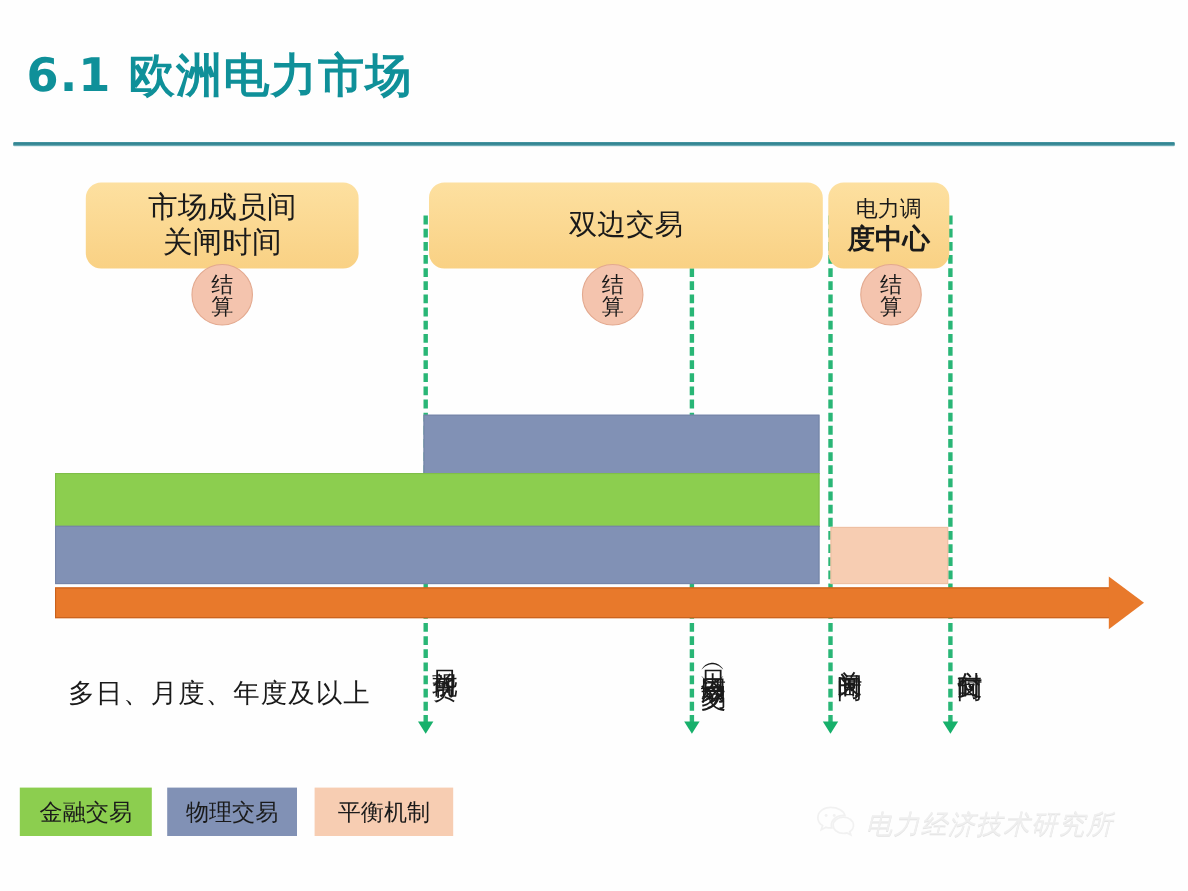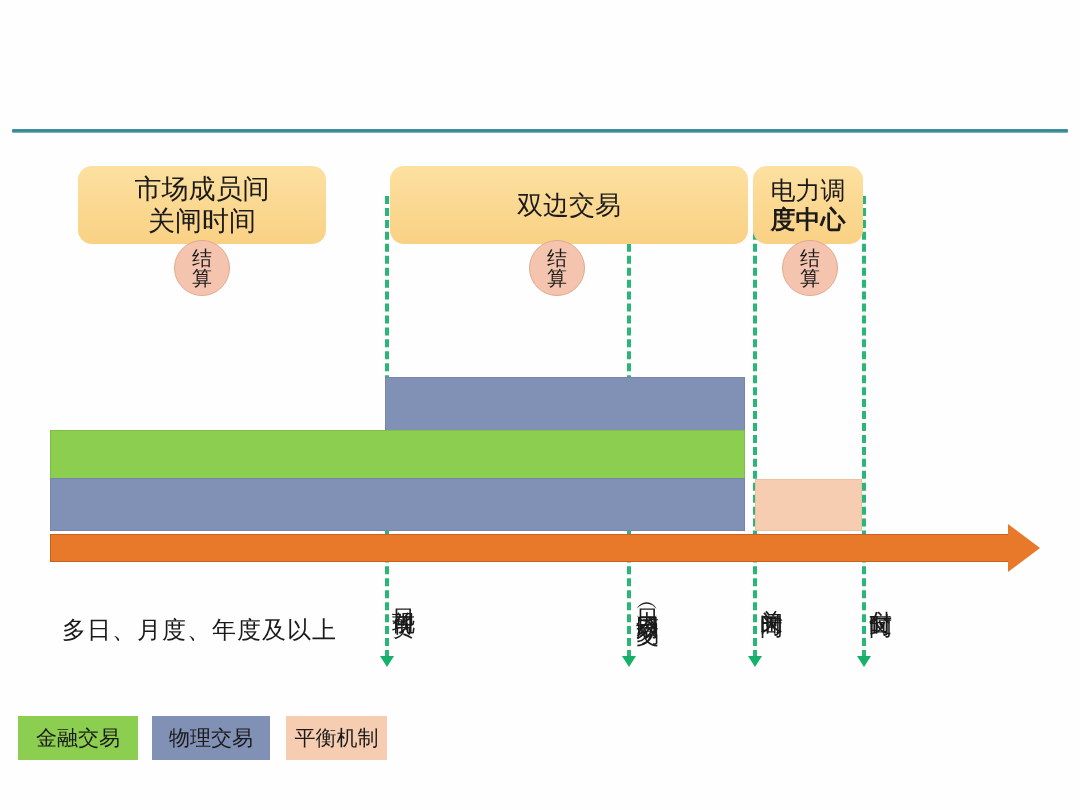--- a/index.html
+++ b/index.html
@@ -64,21 +64,21 @@
 
   #box-bilateral { left: 78px;  top: 166px; width: 248px; height: 78px; }
   #box-bilateral .l1 { font-size: 27px; }
   #box-bilateral .l2 { font-size: 27px; }
 
   #box-exchange  { left: 390px; top: 166px; width: 358px; height: 78px; }
   #box-exchange .l1 { font-size: 26px; }
   #box-exchange .l2 { font-size: 25px; letter-spacing: -0.3px; }
 
   #box-dispatch  { left: 753px; top: 166px; width: 110px; height: 78px; }
-  #box-dispatch .l1 { font-size: 25px; }
+  #box-dispatch .l1 { font-size: 20px; }
   #box-dispatch .l2 { font-size: 25px; font-weight: bold; }
 
   
   .settle-circle {
     position: absolute;
     width: 56px;
     height: 56px;
     border-radius: 50%;
     background: #f4c4ae;
     border: 1px solid #e3a98f;
@@ -159,21 +159,21 @@
     height: 44px;
     display: flex;
     align-items: center;
     justify-content: center;
     font-size: 21px;
     color: #1a1a1a;
     box-sizing: border-box;
   }
   #legend-financial { left: 18px;  top: 716px; width: 120px; background: #8cce4f; }
   #legend-physical  { left: 152px; top: 716px; width: 118px; background: #8191b5; }
-  #legend-balancing { left: 286px; top: 716px; width: 101px; background: #f7cdb2; }
+  #legend-balancing { left: 286px; top: 716px; width: 126px; background: #f7cdb2; }
 
   
   #watermark {
     position: absolute;
     left: 742px;
     top: 732px;
     display: flex;
     align-items: center;
     gap: 9px;
     opacity: 0.55;
@@ -186,20 +186,21 @@
     white-space: nowrap;
     text-shadow: 0 1px 0 #cfcfcf;
   }
   .wm-bubble { display: block; }
 </style>
 </head>
 <body>
 
 <div id="slide">
 
+  <div class="slide-title">6.1 欧洲电力市场</div>
   <div class="title-rule"></div>
 
   <div class="vmarker" style="left:385px; top:196px; height:462px;"></div>
   <div class="vmarker-head" style="left:385px; top:656px;"></div>
 
   <div class="vmarker" style="left:627px; top:196px; height:462px;"></div>
   <div class="vmarker-head" style="left:627px; top:656px;"></div>
 
   <div class="vmarker" style="left:753px; top:196px; height:462px;"></div>
   <div class="vmarker-head" style="left:753px; top:656px;"></div>
@@ -258,14 +259,25 @@
   <div class="legend-chip" id="legend-physical">
     <span>物理交易</span>
   </div>
   <div class="legend-chip" id="legend-financial">
     <span>金融交易</span>
   </div>
   <div class="legend-chip" id="legend-balancing">
     <span>平衡机制</span>
   </div>
 
+  <div id="watermark">
+    <span class="wm-bubble">
+      <svg width="36" height="30" viewBox="0 0 36 30" aria-hidden="true">
+        <path d="M13 2C6.5 2 1.5 6.2 1.5 11.3c0 2.9 1.7 5.5 4.3 7.2L4.6 22.3l4.3-2.2c1.3.36 2.7.55 4.1.55.4 0 .8-.02 1.2-.05-.3-.8-.45-1.65-.45-2.5 0-4.9 4.9-8.9 11-8.9.45 0 .9.02 1.3.07C25.3 5.2 19.8 2 13 2z" fill="none" stroke="#e8e8e8" stroke-width="1.6"></path>
+        <circle cx="9" cy="9.3" r="1.35" fill="#e8e8e8"></circle>
+        <circle cx="16.4" cy="9.3" r="1.35" fill="#e8e8e8"></circle>
+        <path d="M24.8 10.8c-5.2 0-9.4 3.3-9.4 7.4 0 4.1 4.2 7.4 9.4 7.4 1.1 0 2.2-.15 3.2-.43l3.5 1.8-1-2.9c2.1-1.35 3.4-3.45 3.4-5.87 0-4.1-4.2-7.4-9.1-7.4z" fill="none" stroke="#e8e8e8" stroke-width="1.6"></path>
+      </svg>
+    </span>
+    <span class="wm-text">电力经济技术研究所</span>
+  </div>
 
 </div>
 
 </body></html>

